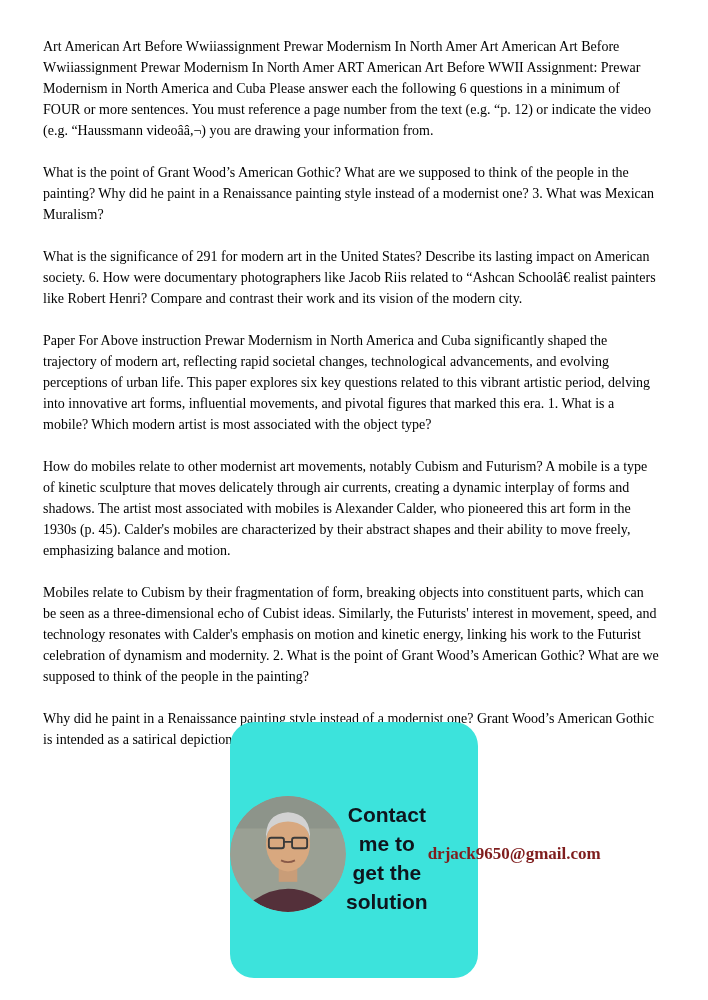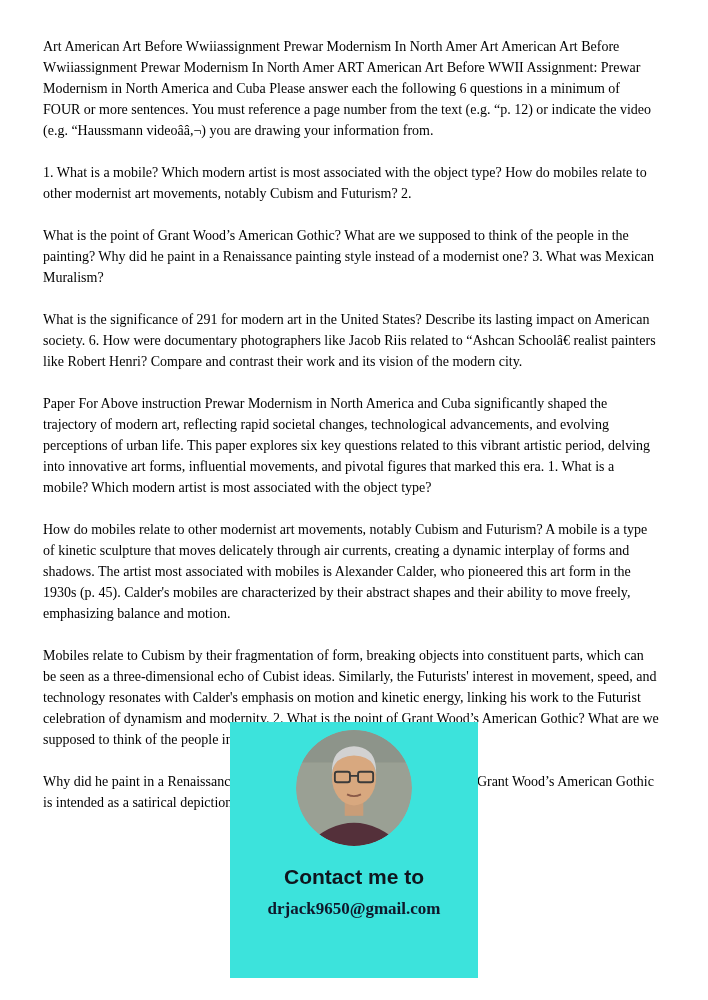--- a/index.html
+++ b/index.html
@@ -27,23 +27,23 @@
     margin: 0 0 21px 0;
   }
   .overlay {
     position: absolute;
     left: 230px;
     top: 722px;
     width: 248px;
     height: 256px;
     background: #3ce3dc;
     display: flex;
-    flex-direction: column;
     align-items: center;
     box-sizing: border-box;
+    border-radius: 24px;
   }
   .avatar {
     width: 116px;
     height: 116px;
     border-radius: 50%;
     overflow: hidden;
     margin-top: 8px;
     flex: 0 0 auto;
   }
   .contact {
@@ -52,31 +52,30 @@
     font-size: 21px;
     line-height: 29px;
     color: #0f151d;
     text-align: center;
     margin-top: 16px;
   }
   .email {
     font-family: "Liberation Serif", "DejaVu Serif", serif;
     font-weight: bold;
     font-size: 17px;
-    color: #0f172a;
+    color: #7f1d1d;
     text-align: center;
     margin-top: 8px;
   }
 </style>
 </head>
 <body>
 
 <div class="doc">
   <p>Art American Art Before Wwiiassignment Prewar Modernism In North Amer Art American Art Before Wwiiassignment Prewar Modernism In North Amer ART American Art Before WWII Assignment: Prewar Modernism in North America and Cuba Please answer each the following 6 questions in a minimum of FOUR or more sentences. You must reference a page number from the text (e.g. “p. 12) or indicate the video (e.g. “Haussmann videoââ,¬) you are drawing your information from.</p>
-  <p>1. What is a mobile? Which modern artist is most associated with the object type? How do mobiles relate to other modernist art movements, notably Cubism and Futurism? 2.</p>
   <p>What is the point of Grant Wood’s American Gothic? What are we supposed to think of the people in the painting? Why did he paint in a Renaissance painting style instead of a modernist one? 3. What was Mexican Muralism?</p>
   <p>What is the significance of 291 for modern art in the United States? Describe its lasting impact on American society. 6. How were documentary photographers like Jacob Riis related to “Ashcan Schoolâ€ realist painters like Robert Henri? Compare and contrast their work and its vision of the modern city.</p>
   <p>Paper For Above instruction Prewar Modernism in North America and Cuba significantly shaped the trajectory of modern art, reflecting rapid societal changes, technological advancements, and evolving perceptions of urban life. This paper explores six key questions related to this vibrant artistic period, delving into innovative art forms, influential movements, and pivotal figures that marked this era. 1. What is a mobile? Which modern artist is most associated with the object type?</p>
   <p>How do mobiles relate to other modernist art movements, notably Cubism and Futurism? A mobile is a type of kinetic sculpture that moves delicately through air currents, creating a dynamic interplay of forms and shadows. The artist most associated with mobiles is Alexander Calder, who pioneered this art form in the 1930s (p. 45). Calder's mobiles are characterized by their abstract shapes and their ability to move freely, emphasizing balance and motion.</p>
   <p>Mobiles relate to Cubism by their fragmentation of form, breaking objects into constituent parts, which can be seen as a three-dimensional echo of Cubist ideas. Similarly, the Futurists' interest in movement, speed, and technology resonates with Calder's emphasis on motion and kinetic energy, linking his work to the Futurist celebration of dynamism and modernity. 2. What is the point of Grant Wood’s American Gothic? What are we supposed to think of the people in the painting?</p>
   <p>Why did he paint in a Renaissance painting style instead of a modernist one? Grant Wood’s American Gothic is intended as a satirical depiction of rural American resilience and values</p>
 </div>
 
 <div class="overlay">
   <div class="avatar">
@@ -95,15 +94,16 @@
         <path d="M31 38 Q30 15 50 14 Q70 15 69 38 Q68 23 50 22 Q32 23 31 38 Z" fill="#d2d2d2"></path>
         <rect x="33.5" y="36" width="13" height="9" rx="2" fill="none" stroke="#3a3a3a" stroke-width="1.6"></rect>
         <rect x="53.5" y="36" width="13" height="9" rx="2" fill="none" stroke="#3a3a3a" stroke-width="1.6"></rect>
         <line x1="46.5" y1="39.5" x2="53.5" y2="39.5" stroke="#3a3a3a" stroke-width="1.6"></line>
         <path d="M44 55.5 Q50 58.5 56 55.5" stroke="#8a5a48" stroke-width="1.5" fill="none"></path>
       </g>
     </svg>
   </div>
   <div class="contact">
     <div>Contact me to</div>
+    <div>get the solution</div>
   </div>
   <div class="email">drjack9650@gmail.com</div>
 </div>
 
 </body></html>

